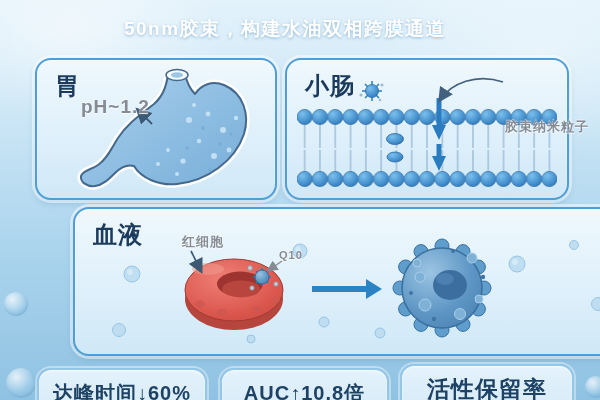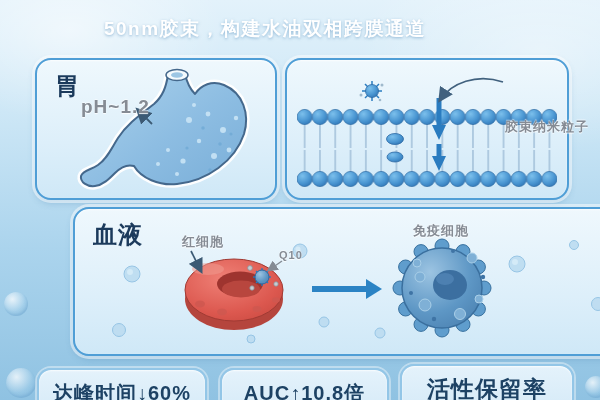--- a/index.html
+++ b/index.html
@@ -11,20 +11,21 @@
       radial-gradient(ellipse 260px 140px at 540px 50px, rgba(255,255,255,.4), rgba(255,255,255,0) 72%),
       linear-gradient(180deg,#e3f2fb 0%,#cde7f6 28%,#abd4ed 62%,#8fc2e2 100%);
   }
   .bg-bubble{position:absolute;border-radius:50%;
     background:radial-gradient(circle at 35% 30%, rgba(255,255,255,.75), rgba(170,212,238,.3) 55%, rgba(120,175,215,.4));
     box-shadow:inset -1px -2px 3px rgba(90,150,195,.35);}
   .page-title{
     position:absolute;left:0;top:16px;width:530px;text-align:center;
     color:#fff;font-size:19px;font-weight:bold;letter-spacing:1.5px;
     text-shadow:0 1px 3px rgba(70,130,180,.5);
+    padding-left:20px;
   }
   .panel{
     position:absolute;border-radius:16px;
     background:linear-gradient(180deg,#eff8fd 0%,#ddeffa 60%,#cfe8f7 100%);
     border:2.5px solid #4f9ed6;
     box-shadow:0 0 0 3px rgba(255,255,255,.5), 0 3px 7px rgba(60,120,170,.3), inset 0 1px 2px rgba(255,255,255,.8);
   }
   .panel-title{
     position:absolute;left:18px;top:10px;
     color:#1b3a5c;font-size:24px;font-weight:bold;letter-spacing:1px;
@@ -150,20 +151,21 @@
           <line x1="92" y1="24" x2="78" y2="38"></line>
       </g>
       <circle cx="85" cy="31" r="6.5" fill="url(#headG)" stroke="#2c6aa4" stroke-width=".8"></circle>
       <circle cx="95" cy="25" r="1.5" fill="#9fb9cc"></circle>
         <circle cx="74" cy="35" r="1.5" fill="#9fb9cc"></circle>
       <circle cx="93" cy="40" r="1.3" fill="#9fb9cc"></circle>
     </g>
 
     <path d="M 216,22 C 190,13 164,23 153,40" fill="none" stroke="#41617e" stroke-width="1.7" marker-end="url(#mNavy2)"></path>
   </svg>
+  <div class="panel-title">小肠</div>
   <div class="gray-label" style="left:218px;top:26px;margin-top:32px;">胶束纳米粒子</div>
 </div>
 
 <div class="panel" style="left:33px;top:207px;width:544px;height:145px;margin-left:40px;">
   <svg width="544" height="145" viewBox="0 0 544 145">
     <defs>
       <radialGradient id="rbcG" cx=".4" cy=".32" r=".85">
         <stop offset="0" stop-color="#ef8076"></stop>
           <stop offset=".65" stop-color="#dc584f"></stop>
           <stop offset="1" stop-color="#c8483f"></stop>
@@ -268,21 +270,20 @@
         <circle cx="359" cy="110" r="2.2"></circle>
           <circle cx="408" cy="68" r="2.2"></circle>
           <circle cx="378" cy="42" r="2"></circle>
         <circle cx="336" cy="84" r="2"></circle>
       </g>
     </g>
   </svg>
   <div class="panel-title">血液</div>
   <div class="gray-label" style="left:107px;top:24px;">红细胞</div>
   <div class="gray-label" style="left:204px;top:40px;font-size:11px;">Q10</div>
-  <div class="gray-label" style="left:338px;top:13px;">免疫细胞</div>
 </div>
 
 <div class="metric-card" style="left:37px;top:368px;width:166px;">
   <div class="metric-main">达峰时间↓60%</div>
 </div>
 <div class="metric-card" style="left:220px;top:368px;width:165px;">
   <div class="metric-main">AUC↑10.8倍</div>
 </div>
 <div class="metric-card" style="left:400px;top:364px;width:170px;">
   <div class="metric-main two-line">活性保留率</div>

